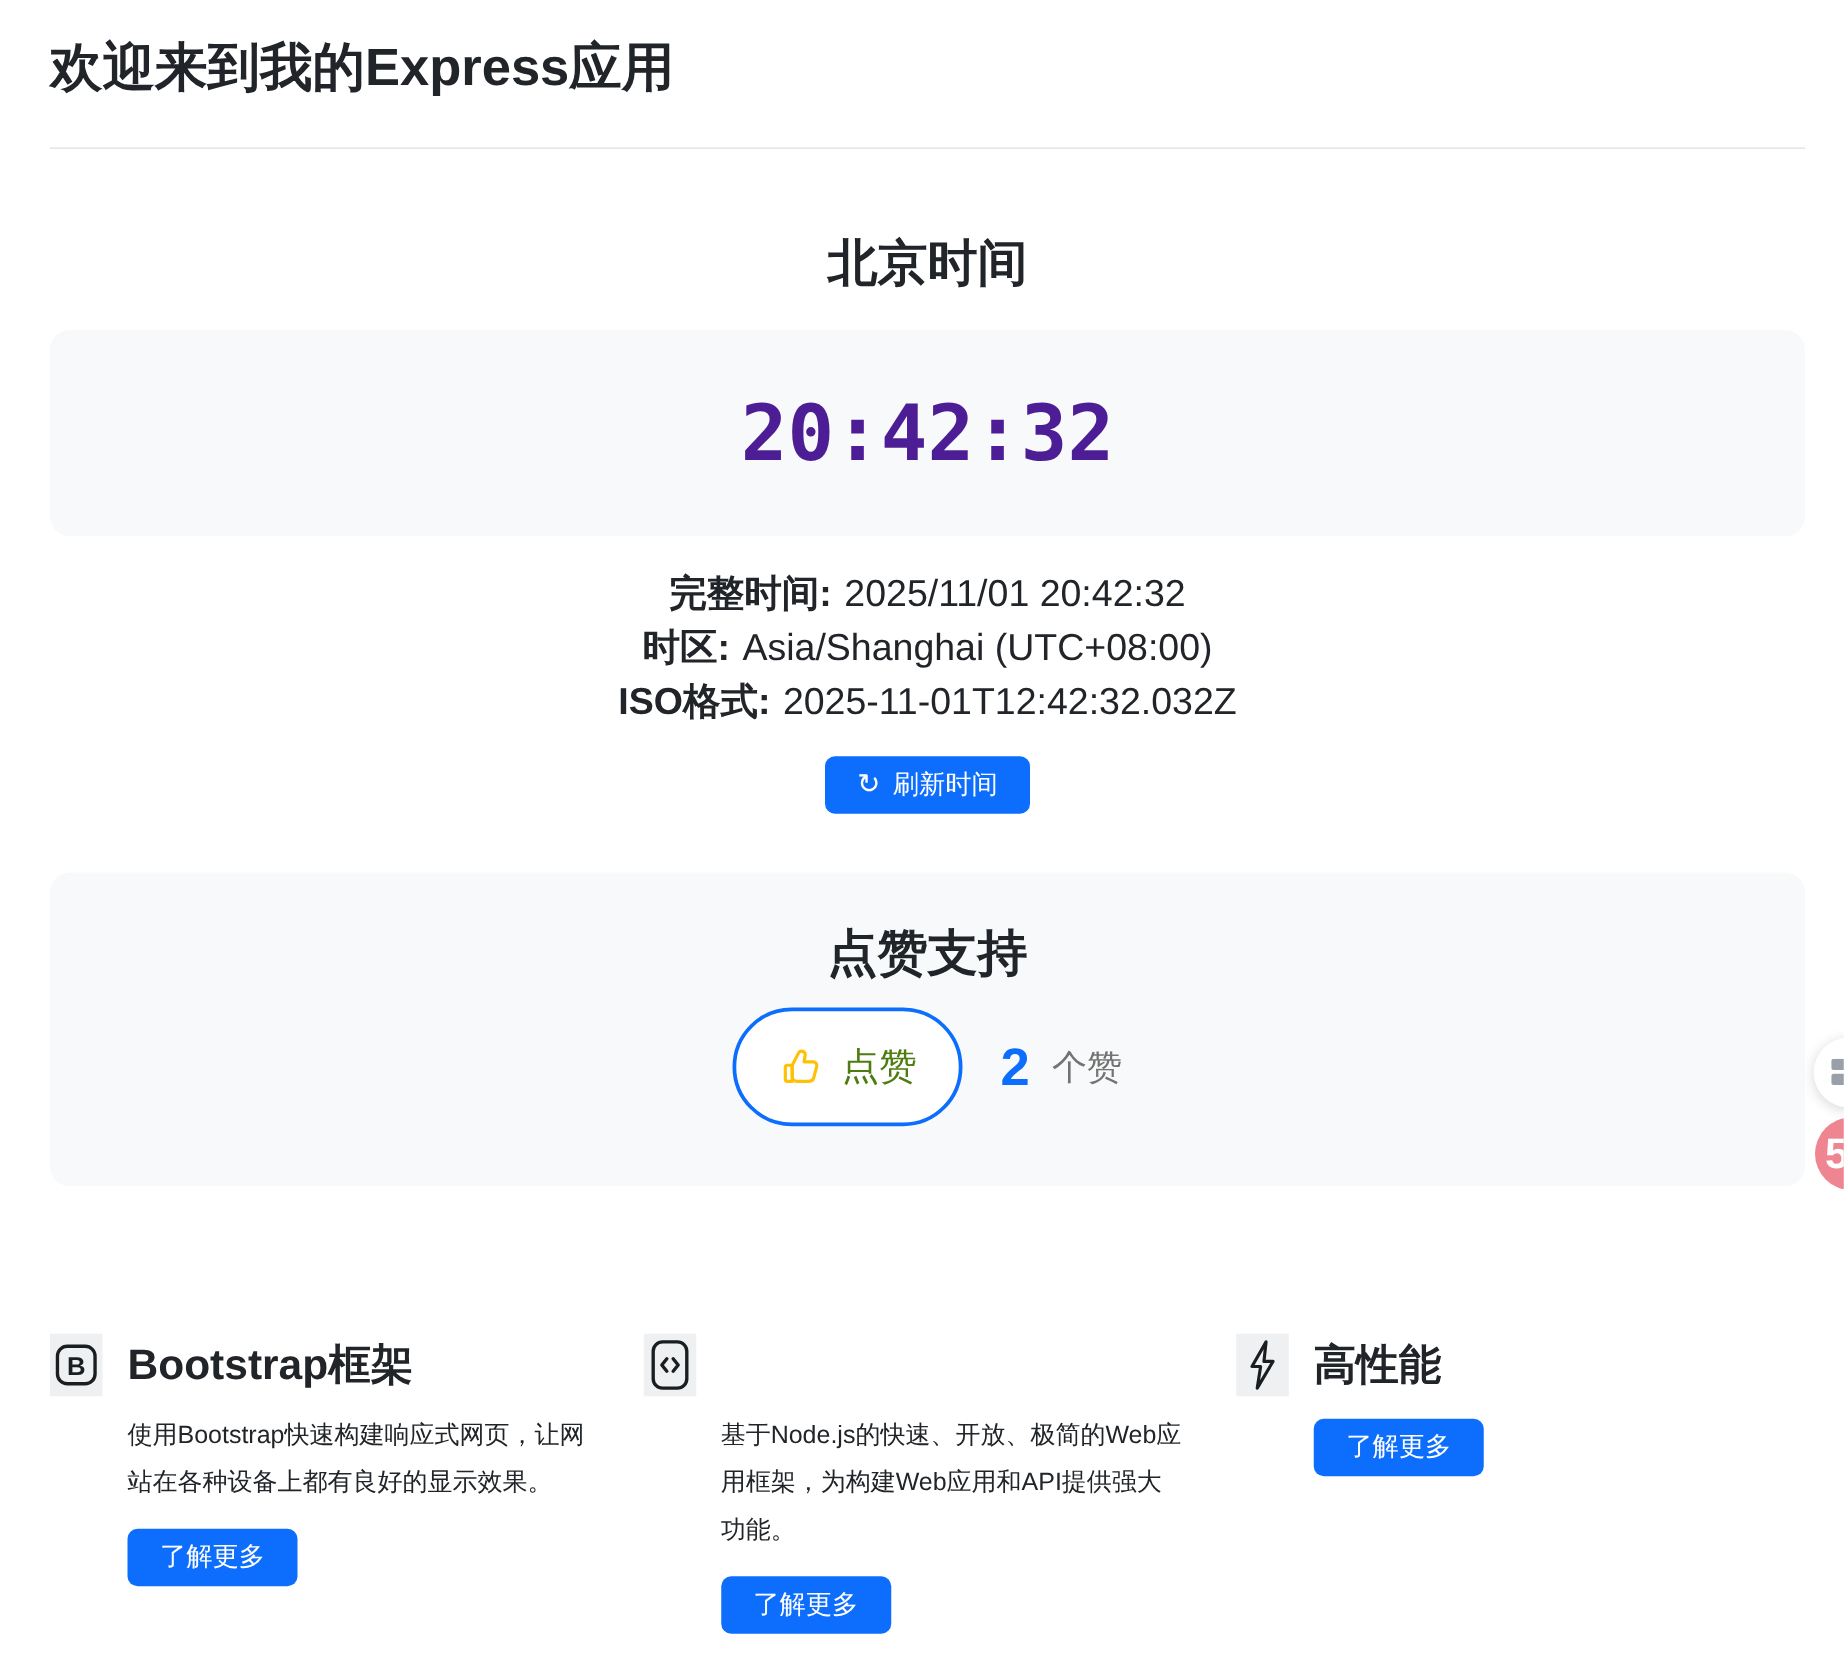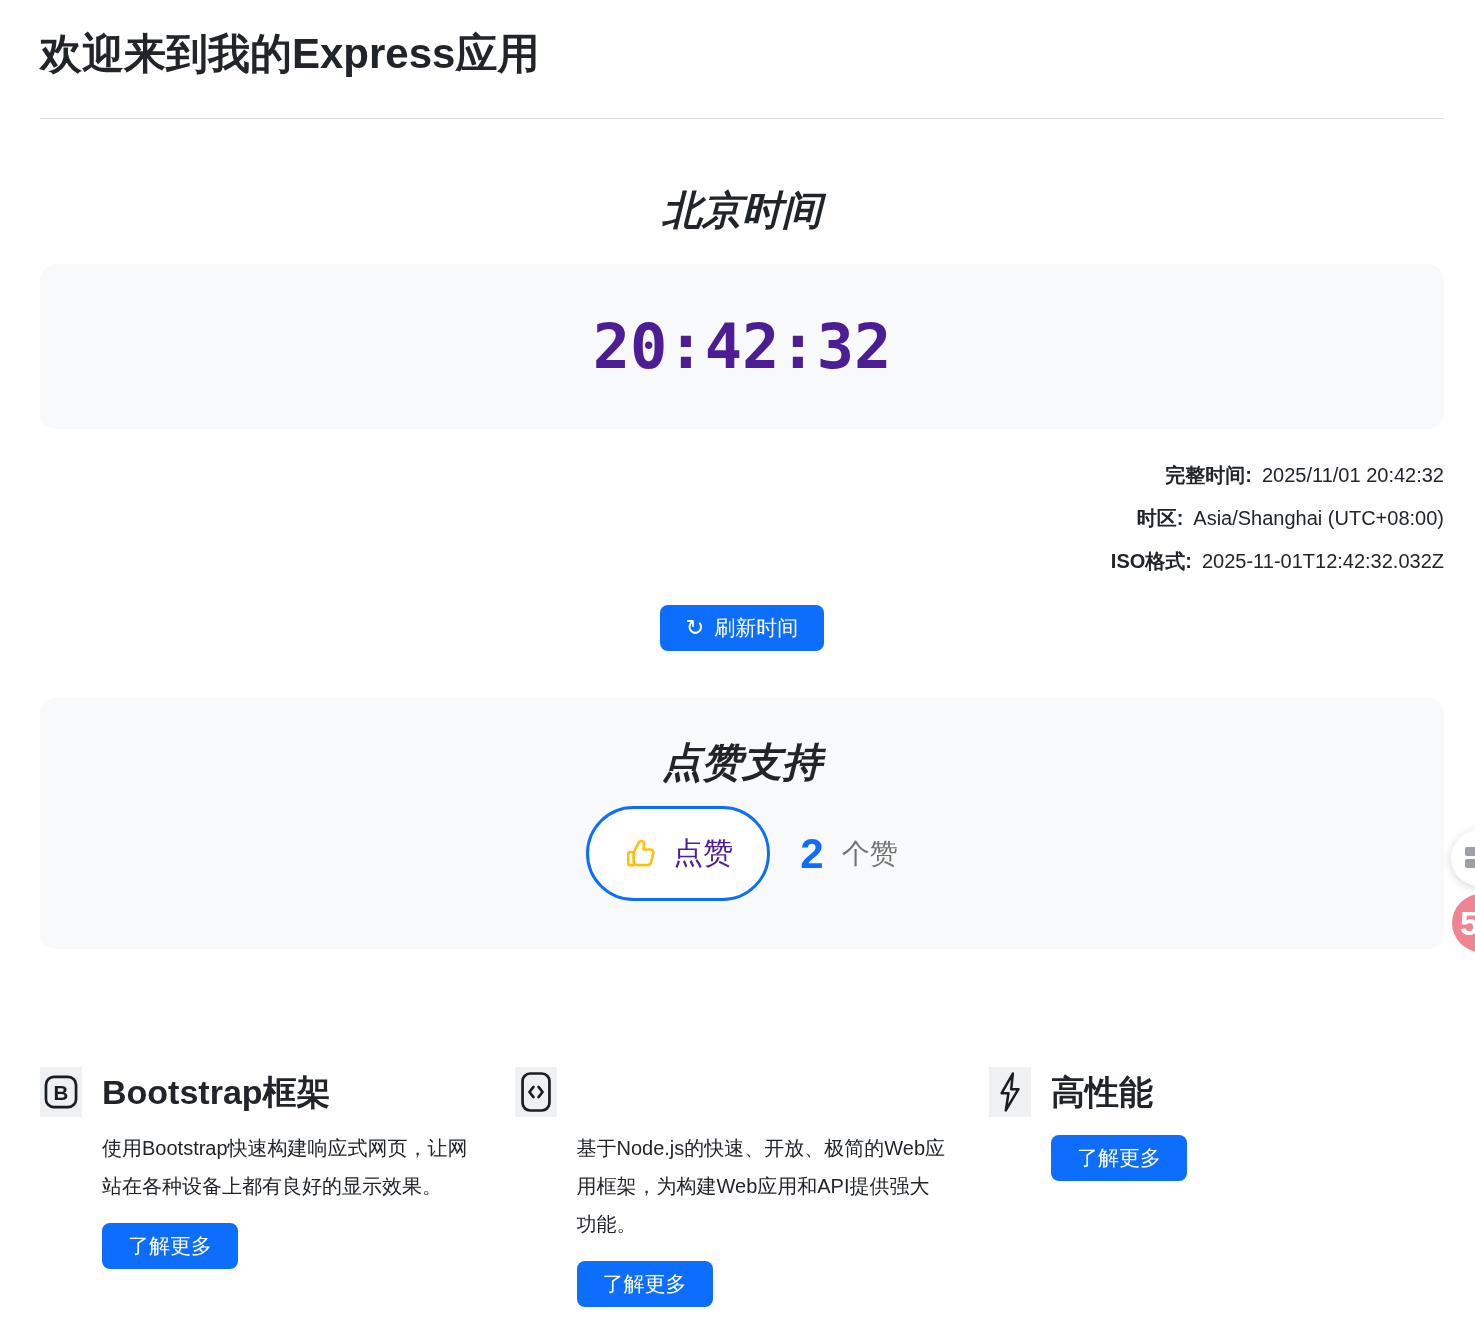--- a/index.html
+++ b/index.html
@@ -9,53 +9,53 @@
     position: relative;
     background: #ffffff;
     color: #212529;
     font-family: "Liberation Sans", sans-serif;
   }
   .container { width: 1404px; margin-left: 40px; }
 
   .page-title { font-size: 42px; font-weight: 600; margin: 26px 0 0; }
   hr.divider { border: 0; border-top: 1px solid #dcdfe3; margin: 36px 0 0; }
 
-  .section-heading { font-size: 40px; font-weight: 600; text-align: center; margin: 0; font-style: italic; }
+  .section-heading { font-size: 40px; font-weight: 600; text-align: center; margin: 0; }
   .clock-heading { margin-top: 64px; }
 
   .clock-panel {
     margin-top: 26px; height: 165px;
     background: #f8f9fa; border-radius: 16px;
     display: flex; align-items: center; justify-content: center;
   }
   .clock-time {
     font-family: "DejaVu Sans Mono", monospace;
     font-size: 62px; font-weight: 700; color: #4c1d95;
   }
 
-  .time-details { margin-top: 25px; text-align: right; font-size: 20px; line-height: 43px; }
+  .time-details { margin-top: 25px; text-align: center; font-size: 30px; line-height: 43px; }
   .time-details .lbl { font-weight: 700; margin-right: 10px; }
 
   .btn-row { text-align: center; margin-top: 22px; }
   .btn-primary {
     display: inline-flex; align-items: center; gap: 10px;
     background: #0d6efd; color: #fff; border: 0; border-radius: 8px;
     font-size: 21px; padding: 10px 26px; cursor: pointer;
     font-family: inherit; line-height: 26px;
   }
   .refresh-glyph { font-family: "DejaVu Sans", sans-serif; font-size: 22px; line-height: 1; }
 
   .like-section {
     margin-top: 47px; background: #f8f9fa; border-radius: 16px;
     padding: 37px 0 48px;
   }
   .like-row { display: flex; align-items: center; justify-content: center; margin-top: 16px; }
   .like-button {
     display: inline-flex; align-items: center; gap: 14px;
-    background: #fff; border: 3px solid #0d6efd; color: #4c1d95;
+    background: #fff; border: 3px solid #0d6efd; color: #4d7c0f;
     border-radius: 60px; padding: 24px 34px; font-size: 30px;
     font-family: inherit; cursor: pointer;
   }
   .like-count { font-size: 42px; font-weight: 700; color: #0d6efd; margin-left: 30px; }
   .like-suffix { font-size: 28px; margin-left: 18px; color: #737373; }
 
   .features { display: flex; justify-content: space-between; margin-top: 118px; }
   .feature { width: 455px; }
   .feature-head { display: flex; align-items: flex-start; gap: 20px; }
   .icon-box {

